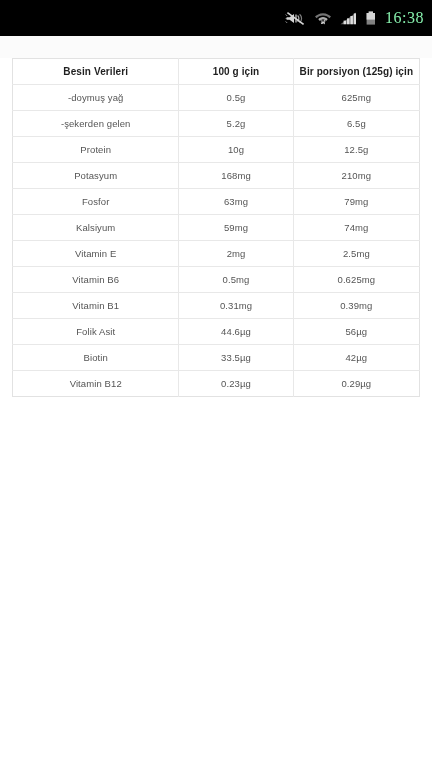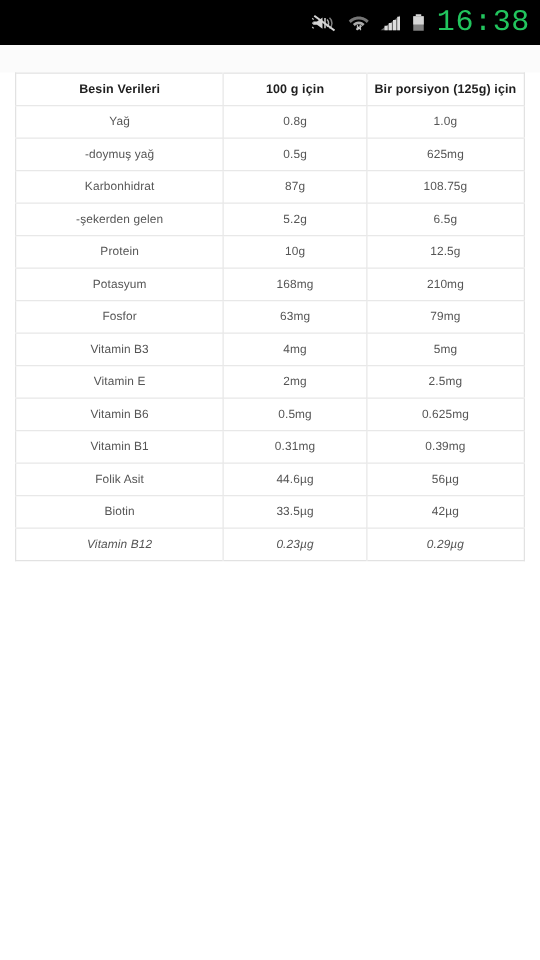--- a/index.html
+++ b/index.html
@@ -29,25 +29,25 @@
   .sb-icons {
     display: flex;
     align-items: center;
     gap: 7px;
   }
   .sb-ico {
     display: block;
     opacity: 0.92;
   }
   .sb-clock {
-    color: #22c55e;
-    font-size: 24px;
+    color: #86efac;
+    font-size: 16px;
     letter-spacing: 0.5px;
     margin-left: 8px;
-    font-family: Liberation Mono, monospace;
+    font-family: Liberation Serif, serif;
     font-weight: 400;
   }
 
   
   .page {
     position: relative;
     height: 584px;
     background: #ffffff;
     overflow: hidden;
   }
@@ -83,21 +83,20 @@
     box-sizing: border-box;
     overflow: hidden;
     white-space: nowrap;
   }
   table.nutri th:last-child,
   table.nutri td:last-child {
     border-right: none;
   }
   table.nutri tr:last-child td {
     border-bottom: none;
-    font-style: italic;
   }
   table.nutri th {
     font-size: 10px;
     font-weight: bold;
     color: #1f1f1f;
     letter-spacing: 0.1px;
   }
   table.nutri td {
     font-size: 9.5px;
     font-weight: 400;
@@ -158,58 +157,48 @@
       </colgroup>
       <thead>
         <tr>
           <th>Besin Verileri</th>
           <th>100 g için</th>
           <th>Bir porsiyon (125g) için</th>
         </tr>
       </thead>
       <tbody>
         <tr>
-          <td>Yağ</td>
-          <td>0.8g</td>
-          <td>1.0g</td>
-        </tr>
-        <tr>
           <td>-doymuş yağ</td>
           <td>0.5g</td>
           <td>625mg</td>
         </tr>
         <tr>
-          <td>Karbonhidrat</td>
-          <td>87g</td>
-          <td>108.75g</td>
-        </tr>
-        <tr>
           <td>-şekerden gelen</td>
           <td>5.2g</td>
           <td>6.5g</td>
         </tr>
         <tr>
           <td>Protein</td>
           <td>10g</td>
           <td>12.5g</td>
         </tr>
         <tr>
           <td>Potasyum</td>
           <td>168mg</td>
           <td>210mg</td>
         </tr>
         <tr>
           <td>Fosfor</td>
           <td>63mg</td>
           <td>79mg</td>
         </tr>
         <tr>
-          <td>Vitamin B3</td>
-          <td>4mg</td>
-          <td>5mg</td>
+          <td>Kalsiyum</td>
+          <td>59mg</td>
+          <td>74mg</td>
         </tr>
         <tr>
           <td>Vitamin E</td>
           <td>2mg</td>
           <td>2.5mg</td>
         </tr>
         <tr>
           <td>Vitamin B6</td>
           <td>0.5mg</td>
           <td>0.625mg</td>

